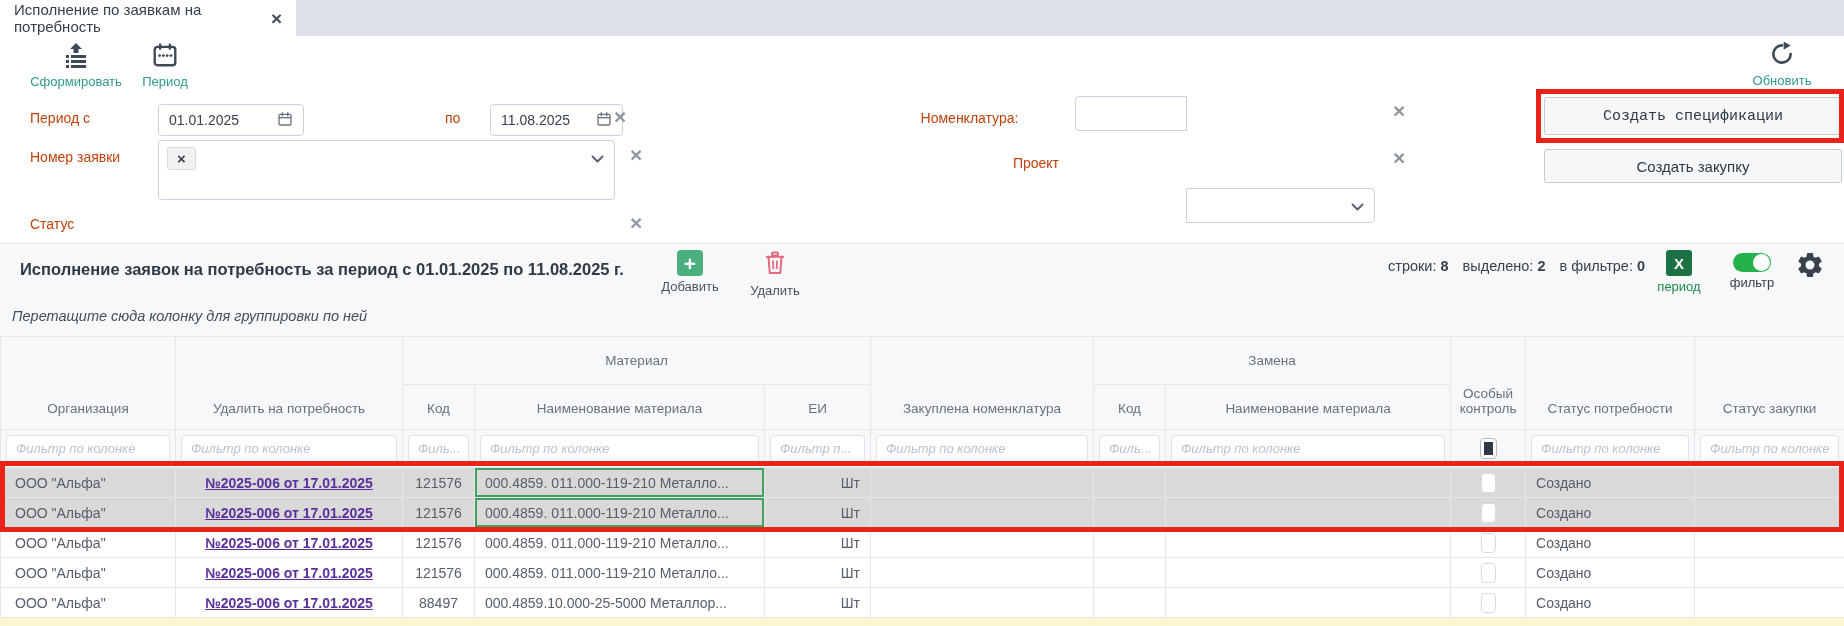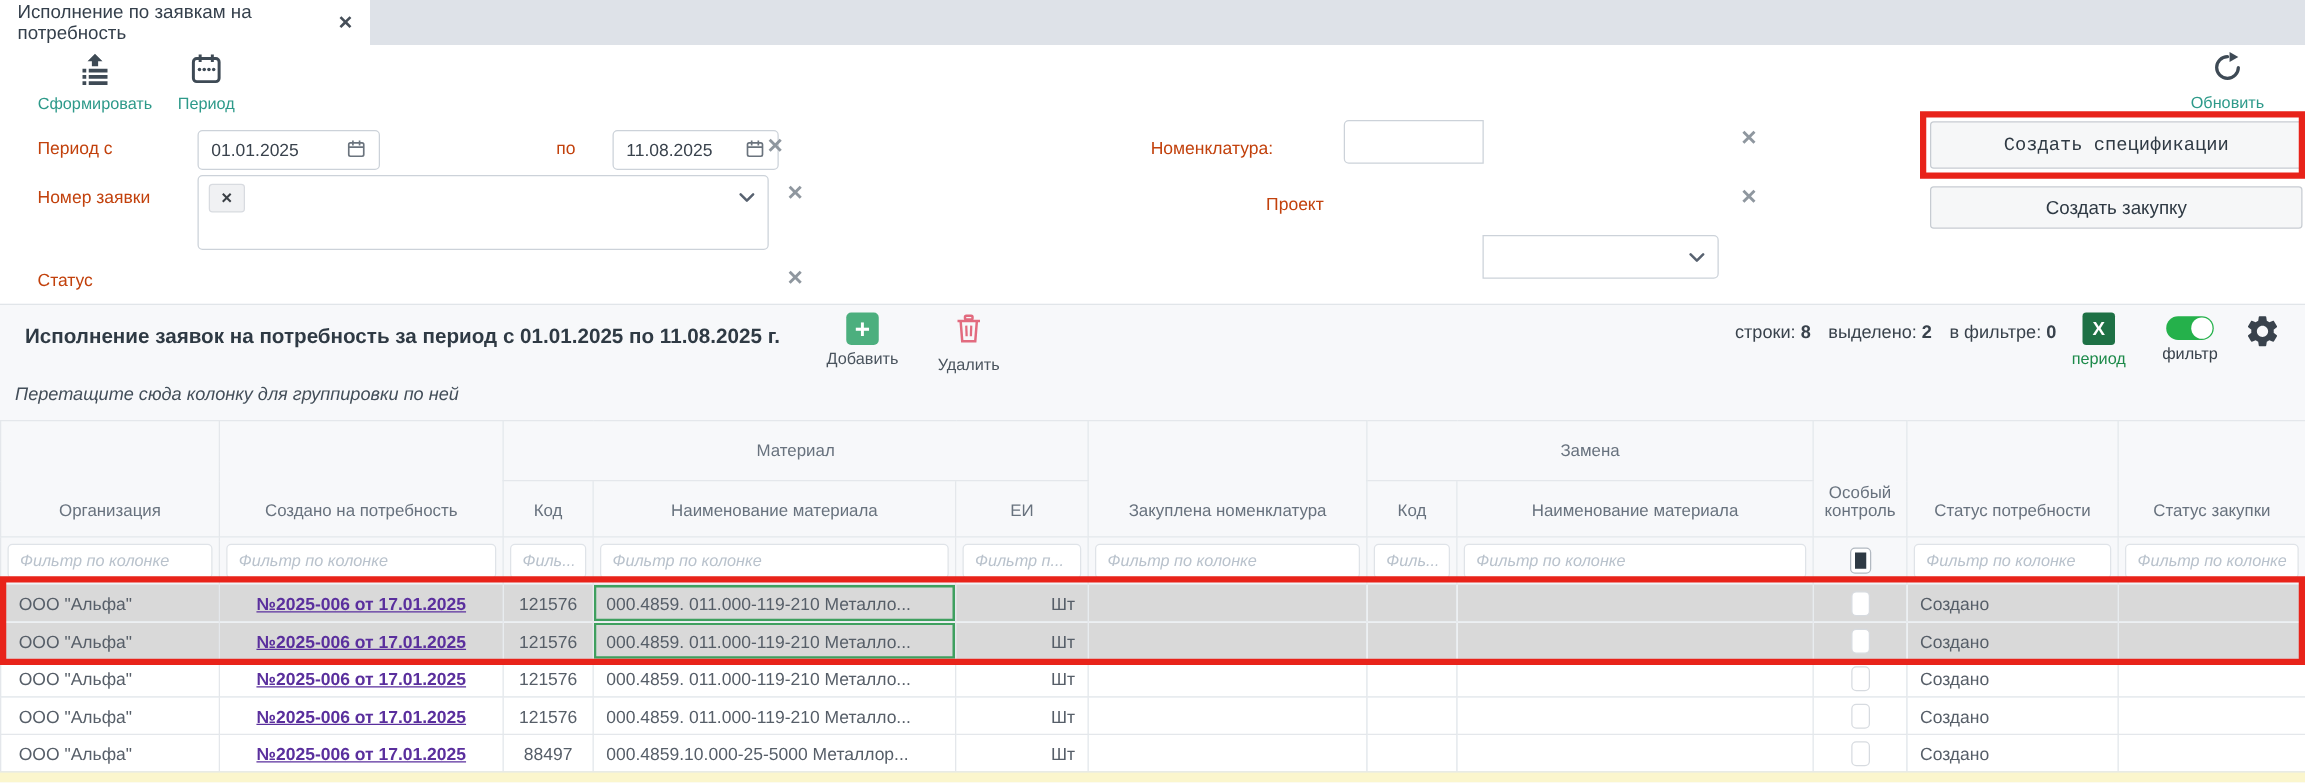--- a/index.html
+++ b/index.html
@@ -270,21 +270,21 @@
           <col style="width:223px">
           <col style="width:72px">
           <col style="width:285px">
         <col style="width:75px">
           <col style="width:169px">
           <col style="width:150px">
       </colgroup>
       <thead>
         <tr class="h-group">
           <th rowspan="2" class="span2">Организация</th>
-          <th rowspan="2" class="span2">Создано на потребность</th>
+          <th rowspan="2" class="span2">Удалить на потребность</th>
           <th colspan="3">Материал</th>
           <th rowspan="2" class="span2">Закуплена номенклатура</th>
           <th colspan="2">Замена</th>
           <th rowspan="2" class="span2">Особый контроль</th>
           <th rowspan="2" class="span2">Статус потребности</th>
           <th rowspan="2" class="span2">Статус закупки</th>
         </tr>
         <tr class="h-sub">
           <th>Код</th>
           <th>Наименование материала</th>

